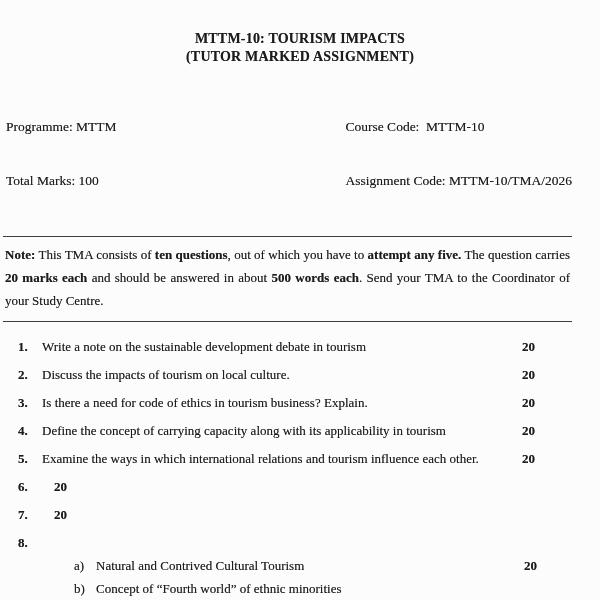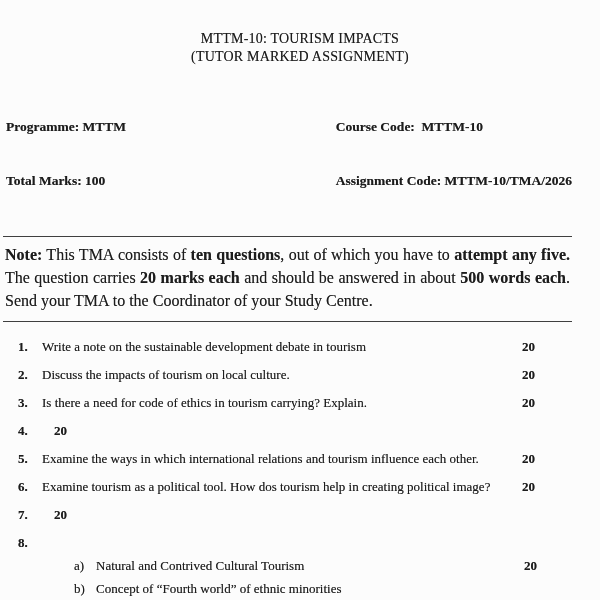--- a/index.html
+++ b/index.html
@@ -16,44 +16,44 @@
     text-shadow: 0 0 0.4px rgba(20,20,20,0.5);
   }
   .page {
     width: 600px;
     height: 600px;
     position: relative;
   }
   .title-block {
     margin-top: 30px;
     text-align: center;
-    font-weight: normal;
+    font-weight: bold;
     font-size: 14px;
     line-height: 18px;
     letter-spacing: 0.2px;
   }
   .meta-row {
     display: flex;
     justify-content: space-between;
     margin: 16px 28px 0 6px;
-    font-weight: bold;
+    font-weight: normal;
     font-size: 13.5px;
     line-height: 18px;
   }
   .meta-right {
   }
   .meta-row div, .note, .q-text, .sub-text {
     white-space: pre-wrap;
   }
   .note {
     margin: 10px 28px 0 3px;
     border-top: 1.5px solid #3f3f3f;
     border-bottom: 1.5px solid #3f3f3f;
     padding: 6px 2px 9px 2px;
-    font-size: 16px;
+    font-size: 13px;
     line-height: 23px;
     text-align: justify;
   }
   .questions {
     margin-top: 16px;
     font-size: 13px;
   }
   .q-block {
     margin-bottom: 11px;
   }
@@ -126,41 +126,41 @@
       <div class="q-block">
         <div class="q-row">
           <span class="q-num">2.</span>
           <span class="q-text">Discuss the impacts of tourism on local culture.</span>
           <span class="q-marks">20</span>
         </div>
       </div>
       <div class="q-block">
         <div class="q-row">
           <span class="q-num">3.</span>
-          <span class="q-text">Is there a need for code of ethics in tourism carrying? Explain.</span>
+          <span class="q-text">Is there a need for code of ethics in tourism business? Explain.</span>
           <span class="q-marks">20</span>
         </div>
       </div>
       <div class="q-block">
         <div class="q-row">
           <span class="q-num">4.</span>
+          <span class="q-text">Define the concept of carrying capacity along with its applicability in tourism</span>
           <span class="q-marks">20</span>
         </div>
       </div>
       <div class="q-block">
         <div class="q-row">
           <span class="q-num">5.</span>
           <span class="q-text">Examine the ways in which international relations and tourism influence each other.</span>
           <span class="q-marks">20</span>
         </div>
       </div>
       <div class="q-block">
         <div class="q-row">
           <span class="q-num">6.</span>
-          <span class="q-text">Examine tourism as a political tool. How dos tourism help in creating political image?</span>
           <span class="q-marks">20</span>
         </div>
       </div>
       <div class="q-block">
         <div class="q-row">
           <span class="q-num">7.</span>
           <span class="q-marks">20</span>
         </div>
       </div>
       <div class="q-block">

